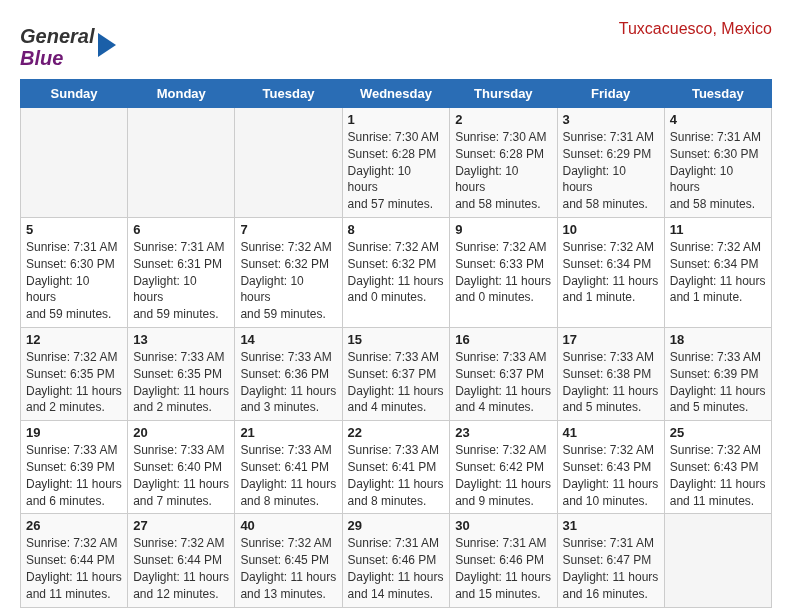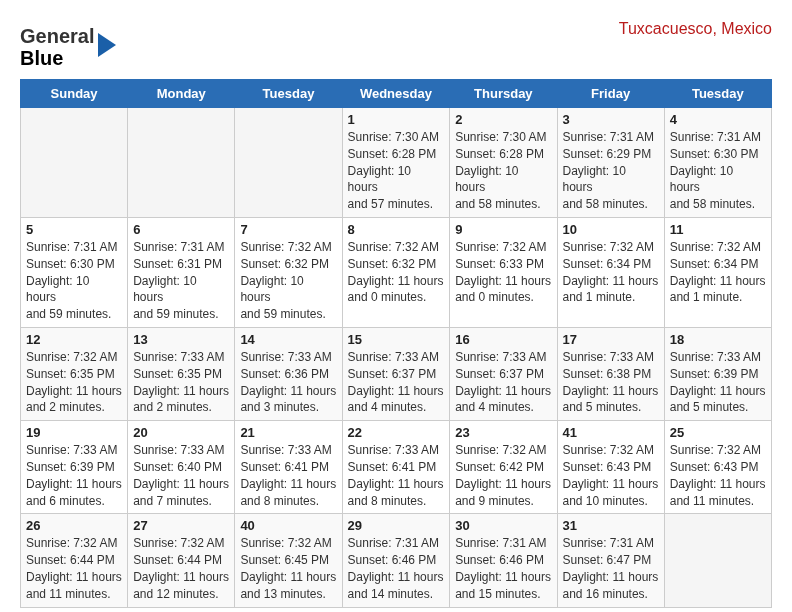--- a/index.html
+++ b/index.html
@@ -18,23 +18,24 @@
     }
     .logo {
       display: flex;
       align-items: center;
       margin-top: 5px;
     }
     .logo-text {
       font-size: 20px;
       font-weight: bold;
       line-height: 1.1;
+      font-style: italic;
     }
     .logo-general { color: #333; }
-    .logo-blue { color: #000000; }
+    .logo-blue { color: #701a75; }
     .logo-arrow {
       width: 0;
       height: 0;
       border-top: 12px solid transparent;
       border-bottom: 12px solid transparent;
       border-left: 18px solid #1a5fa8;
       margin-left: 4px;
       margin-top: -4px;
     }
     .title-section {

